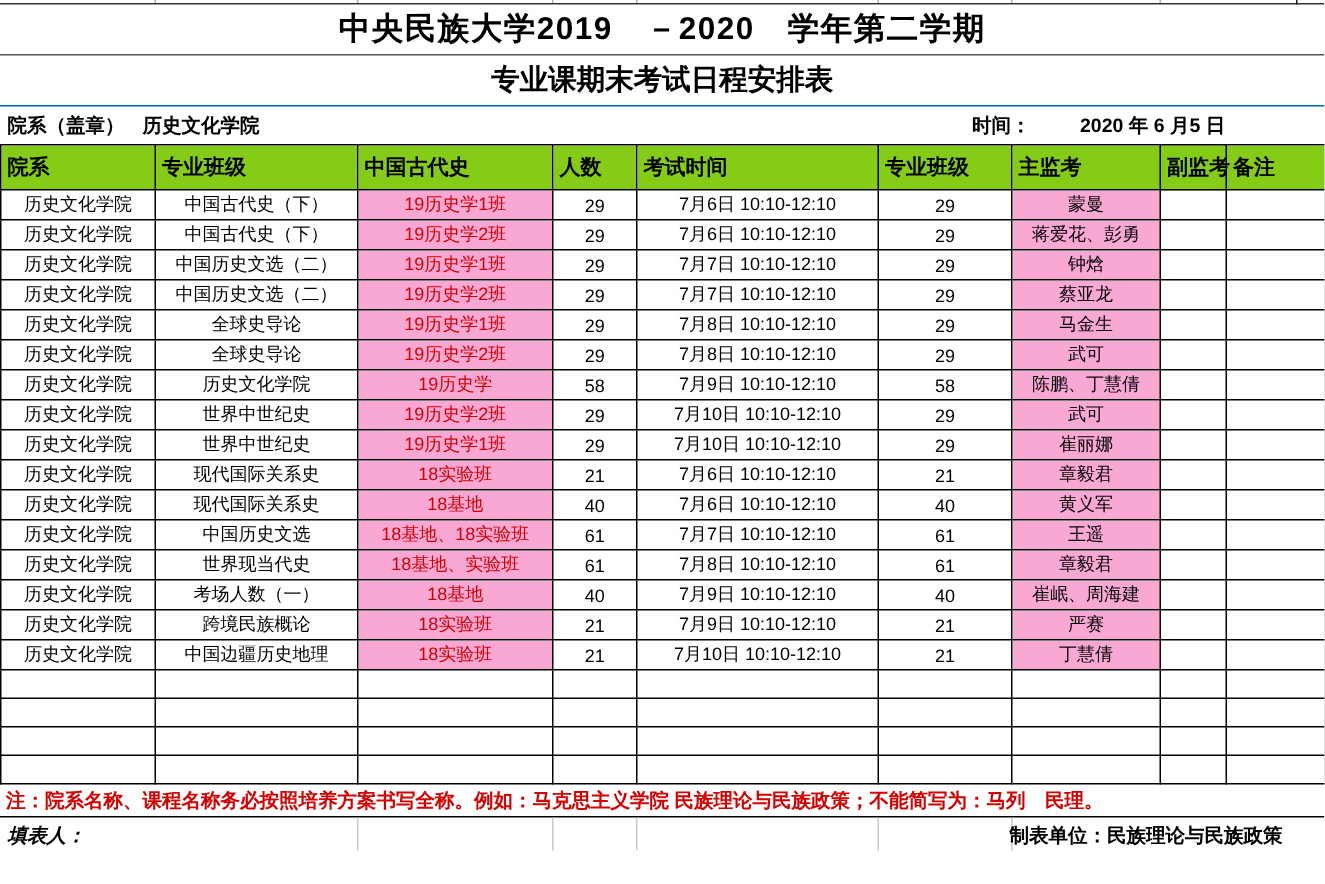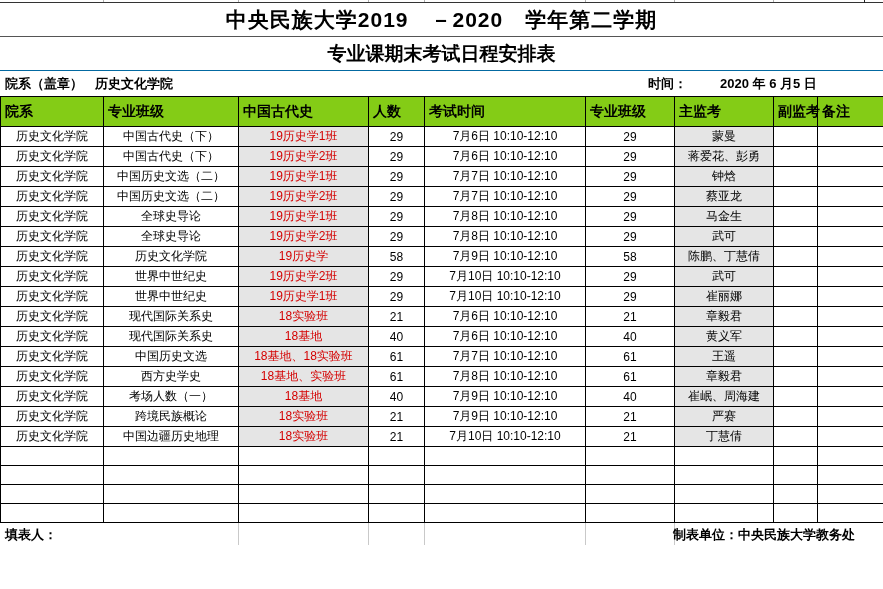--- a/index.html
+++ b/index.html
@@ -18,27 +18,27 @@
   .dept-value{left:95px;}
   .time-label{left:648px;}
   .time-value{left:720px;}
   table{border-collapse:collapse;table-layout:fixed;width:883px;}
   th,td{border:1px solid #000;overflow:hidden;white-space:nowrap;
     font-size:12px;padding:0 2px;box-sizing:border-box;}
   thead th{height:30px;font-size:14px;font-weight:bold;text-align:left;padding-left:4px;
     background:#84cc16;}
   thead th.colh7{overflow:visible;font-family:Liberation Serif, serif;}
   tbody td{height:20px;text-align:center;color:#000;}
-  td.green{background:#e5e5e5;margin-top:44px;}
+  td.green{background:#f9a8d4;margin-top:44px;}
   td.red{color:#d40000;}
   tr.empty-row td{height:19px;background:#fff;}
   .note-row{height:21px;line-height:21px;border-bottom:1px solid #000;
     color:#d70000;font-weight:bold;font-size:13px;padding-left:4px;white-space:nowrap;overflow:hidden;}
   .footer-row{position:relative;height:22px;font-weight:bold;font-size:13px;}
-  .footer-row .fl{position:absolute;left:5px;top:3px;}
+  .footer-row .fl{position:absolute;left:5px;top:3px;font-style:italic;}
   .footer-row .fr{position:absolute;left:673px;top:3px;white-space:nowrap;}
   .fgrid{position:absolute;top:0;width:1px;height:22px;background:#c9c9c9;}
 </style>
 </head>
 <body>
 
 <div class="sheet">
 
   <div class="top-sliver">
     <div class="tick" style="left:103px"></div>
@@ -214,21 +214,21 @@
           <td class="green red">18基地、18实验班</td>
           <td>61</td>
           <td>7月7日  10:10-12:10</td>
           <td>61</td>
           <td class="green">王遥</td>
           <td></td>
           <td></td>
         </tr>
         <tr>
           <td>历史文化学院</td>
-          <td>西方史学史</td>
+          <td>世界现当代史</td>
           <td class="green red">18基地、实验班</td>
           <td>61</td>
           <td>7月8日  10:10-12:10</td>
           <td>61</td>
           <td class="green">章毅君</td>
           <td></td>
           <td></td>
         </tr>
         <tr>
           <td>历史文化学院</td>
@@ -303,24 +303,25 @@
           <td></td>
           <td></td>
           <td></td>
           <td></td>
           <td></td>
           <td></td>
         </tr>
       </tbody>
   </table>
 
+  <div class="note-row">注：院系名称、课程名称务必按照培养方案书写全称。例如：马克思主义学院 民族理论与民族政策；不能简写为：马列　民理。</div>
 
   <div class="footer-row">
     <div class="fgrid" style="left:238px"></div>
     <div class="fgrid" style="left:368px"></div>
     <div class="fgrid" style="left:424px"></div>
     <div class="fgrid" style="left:585px"></div>
     <div class="fgrid" style="left:674px"></div>
     <span class="fl">填表人：</span>
-    <span class="fr">制表单位：中央民族大学教务处</span>
+    <span class="fr">制表单位：民族理论与民族政策</span>
   </div>
 
 </div>
 
 </body></html>

